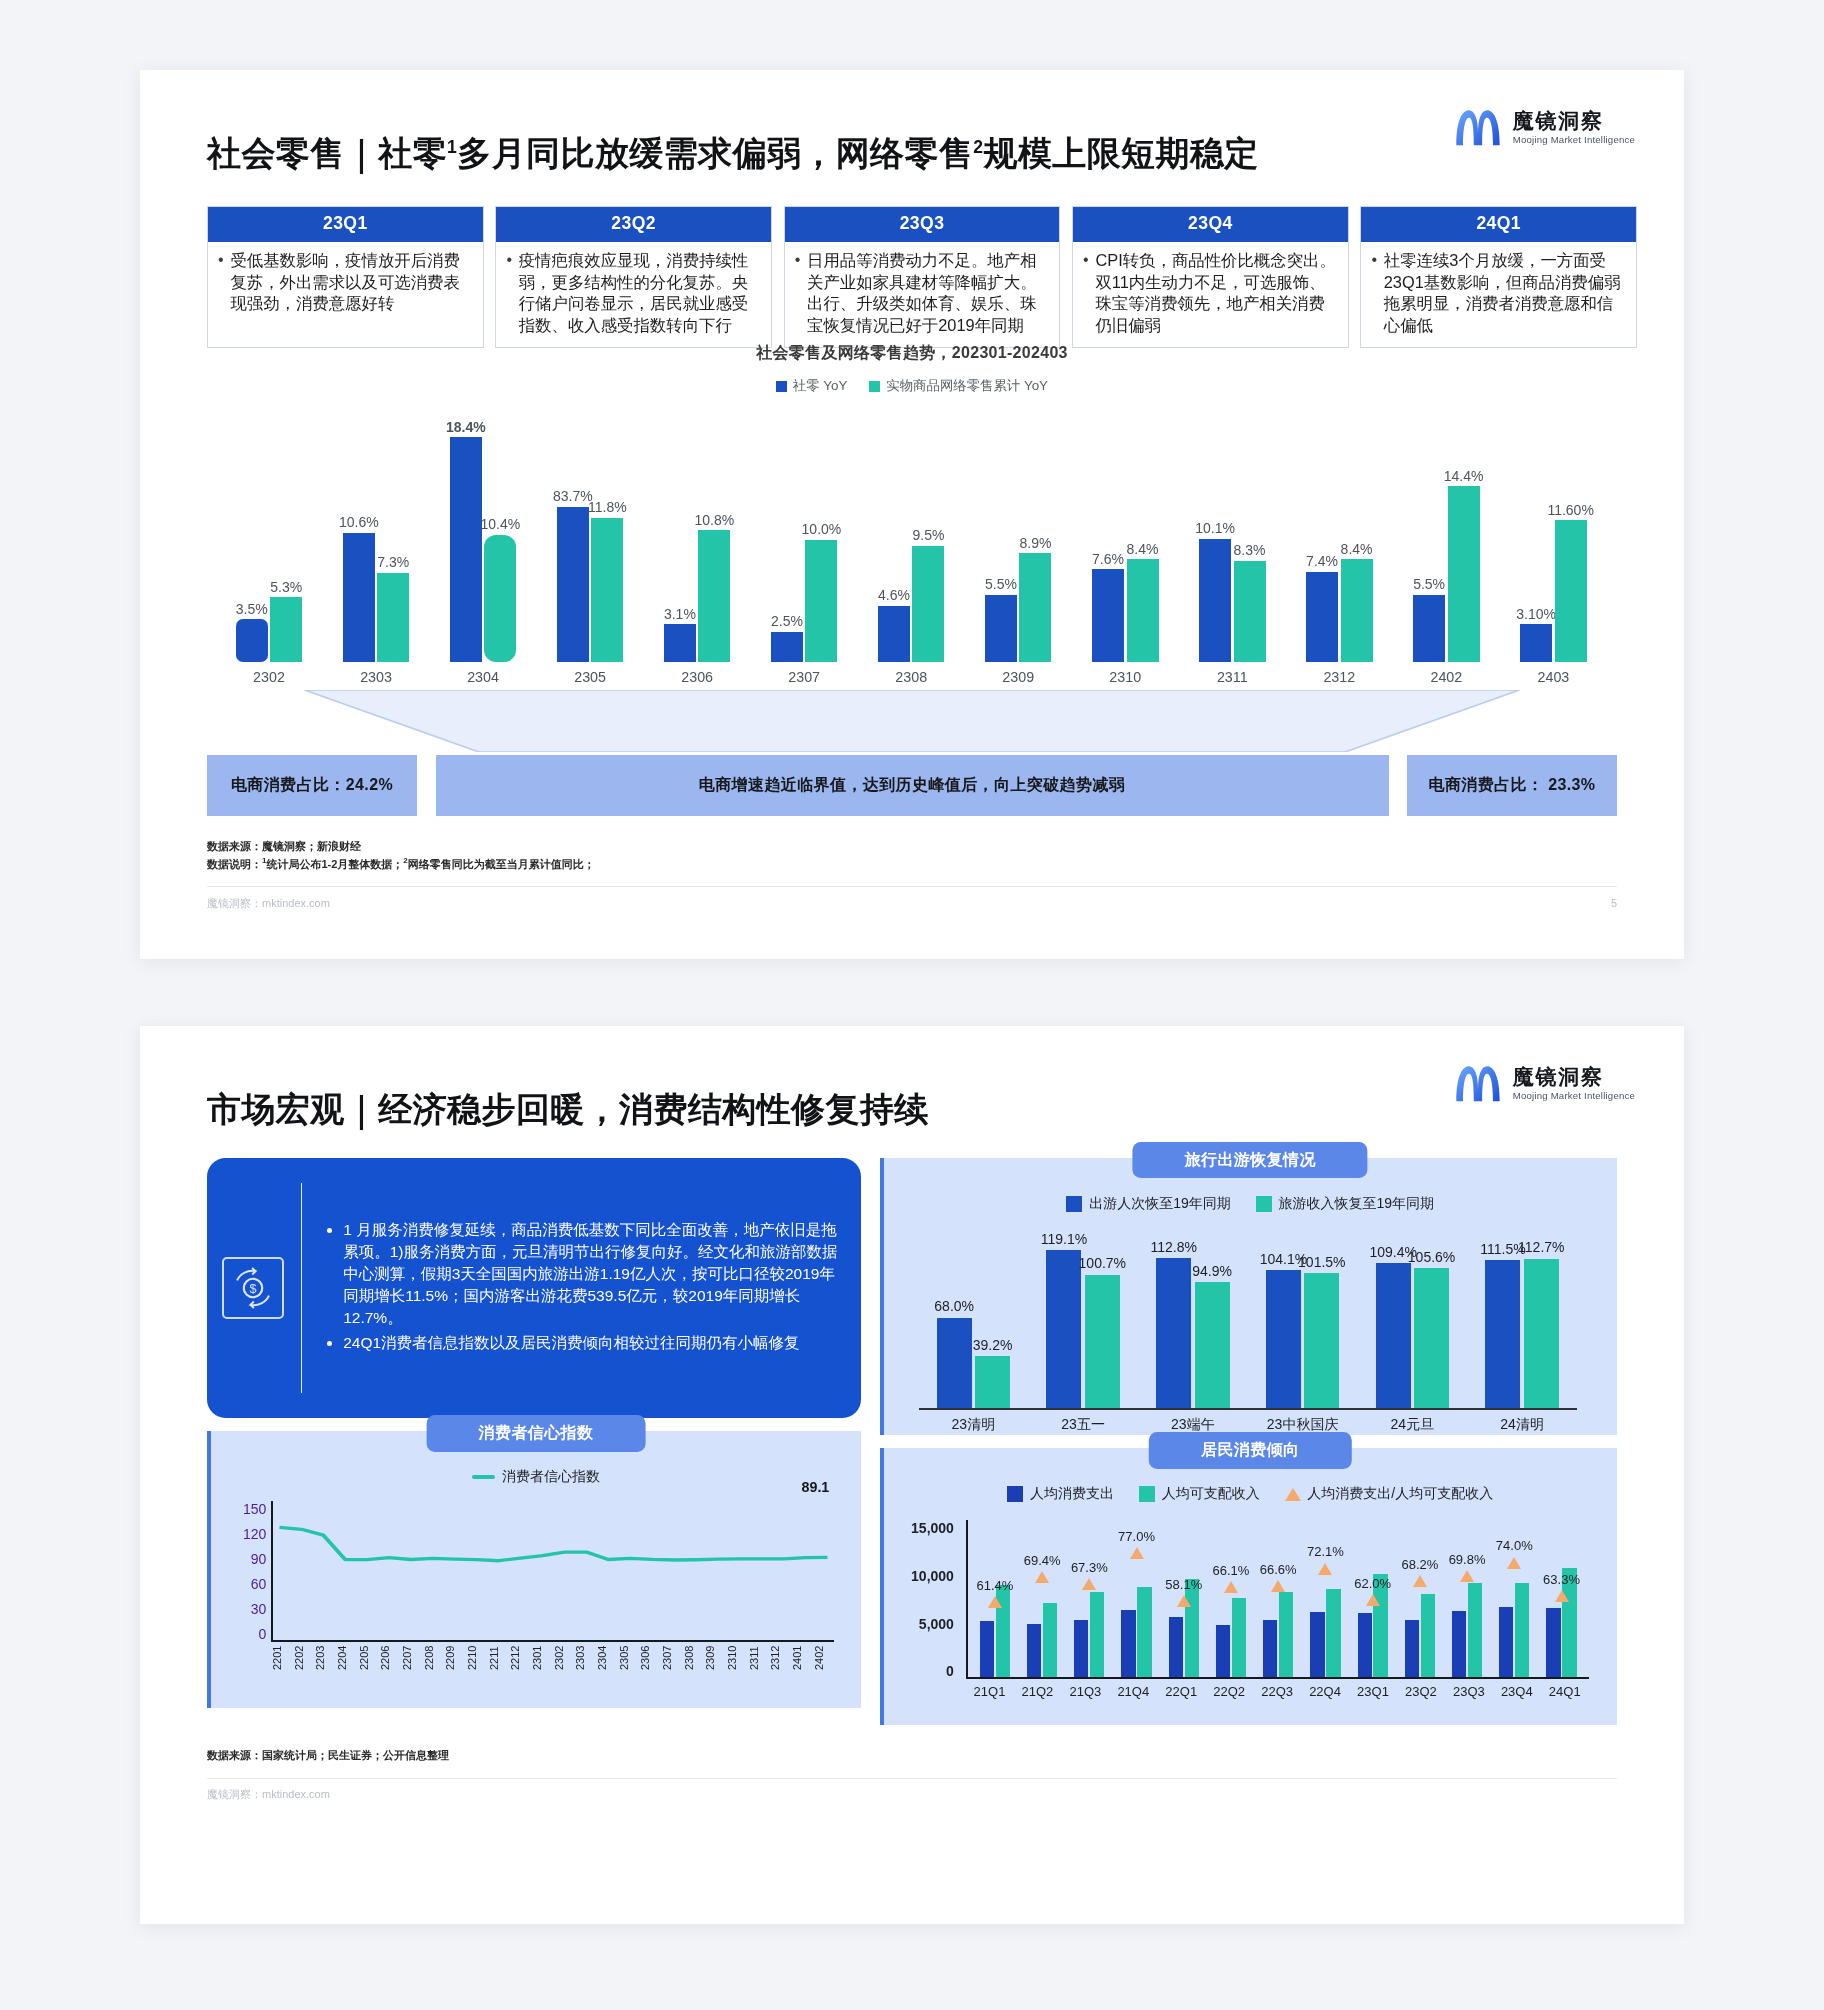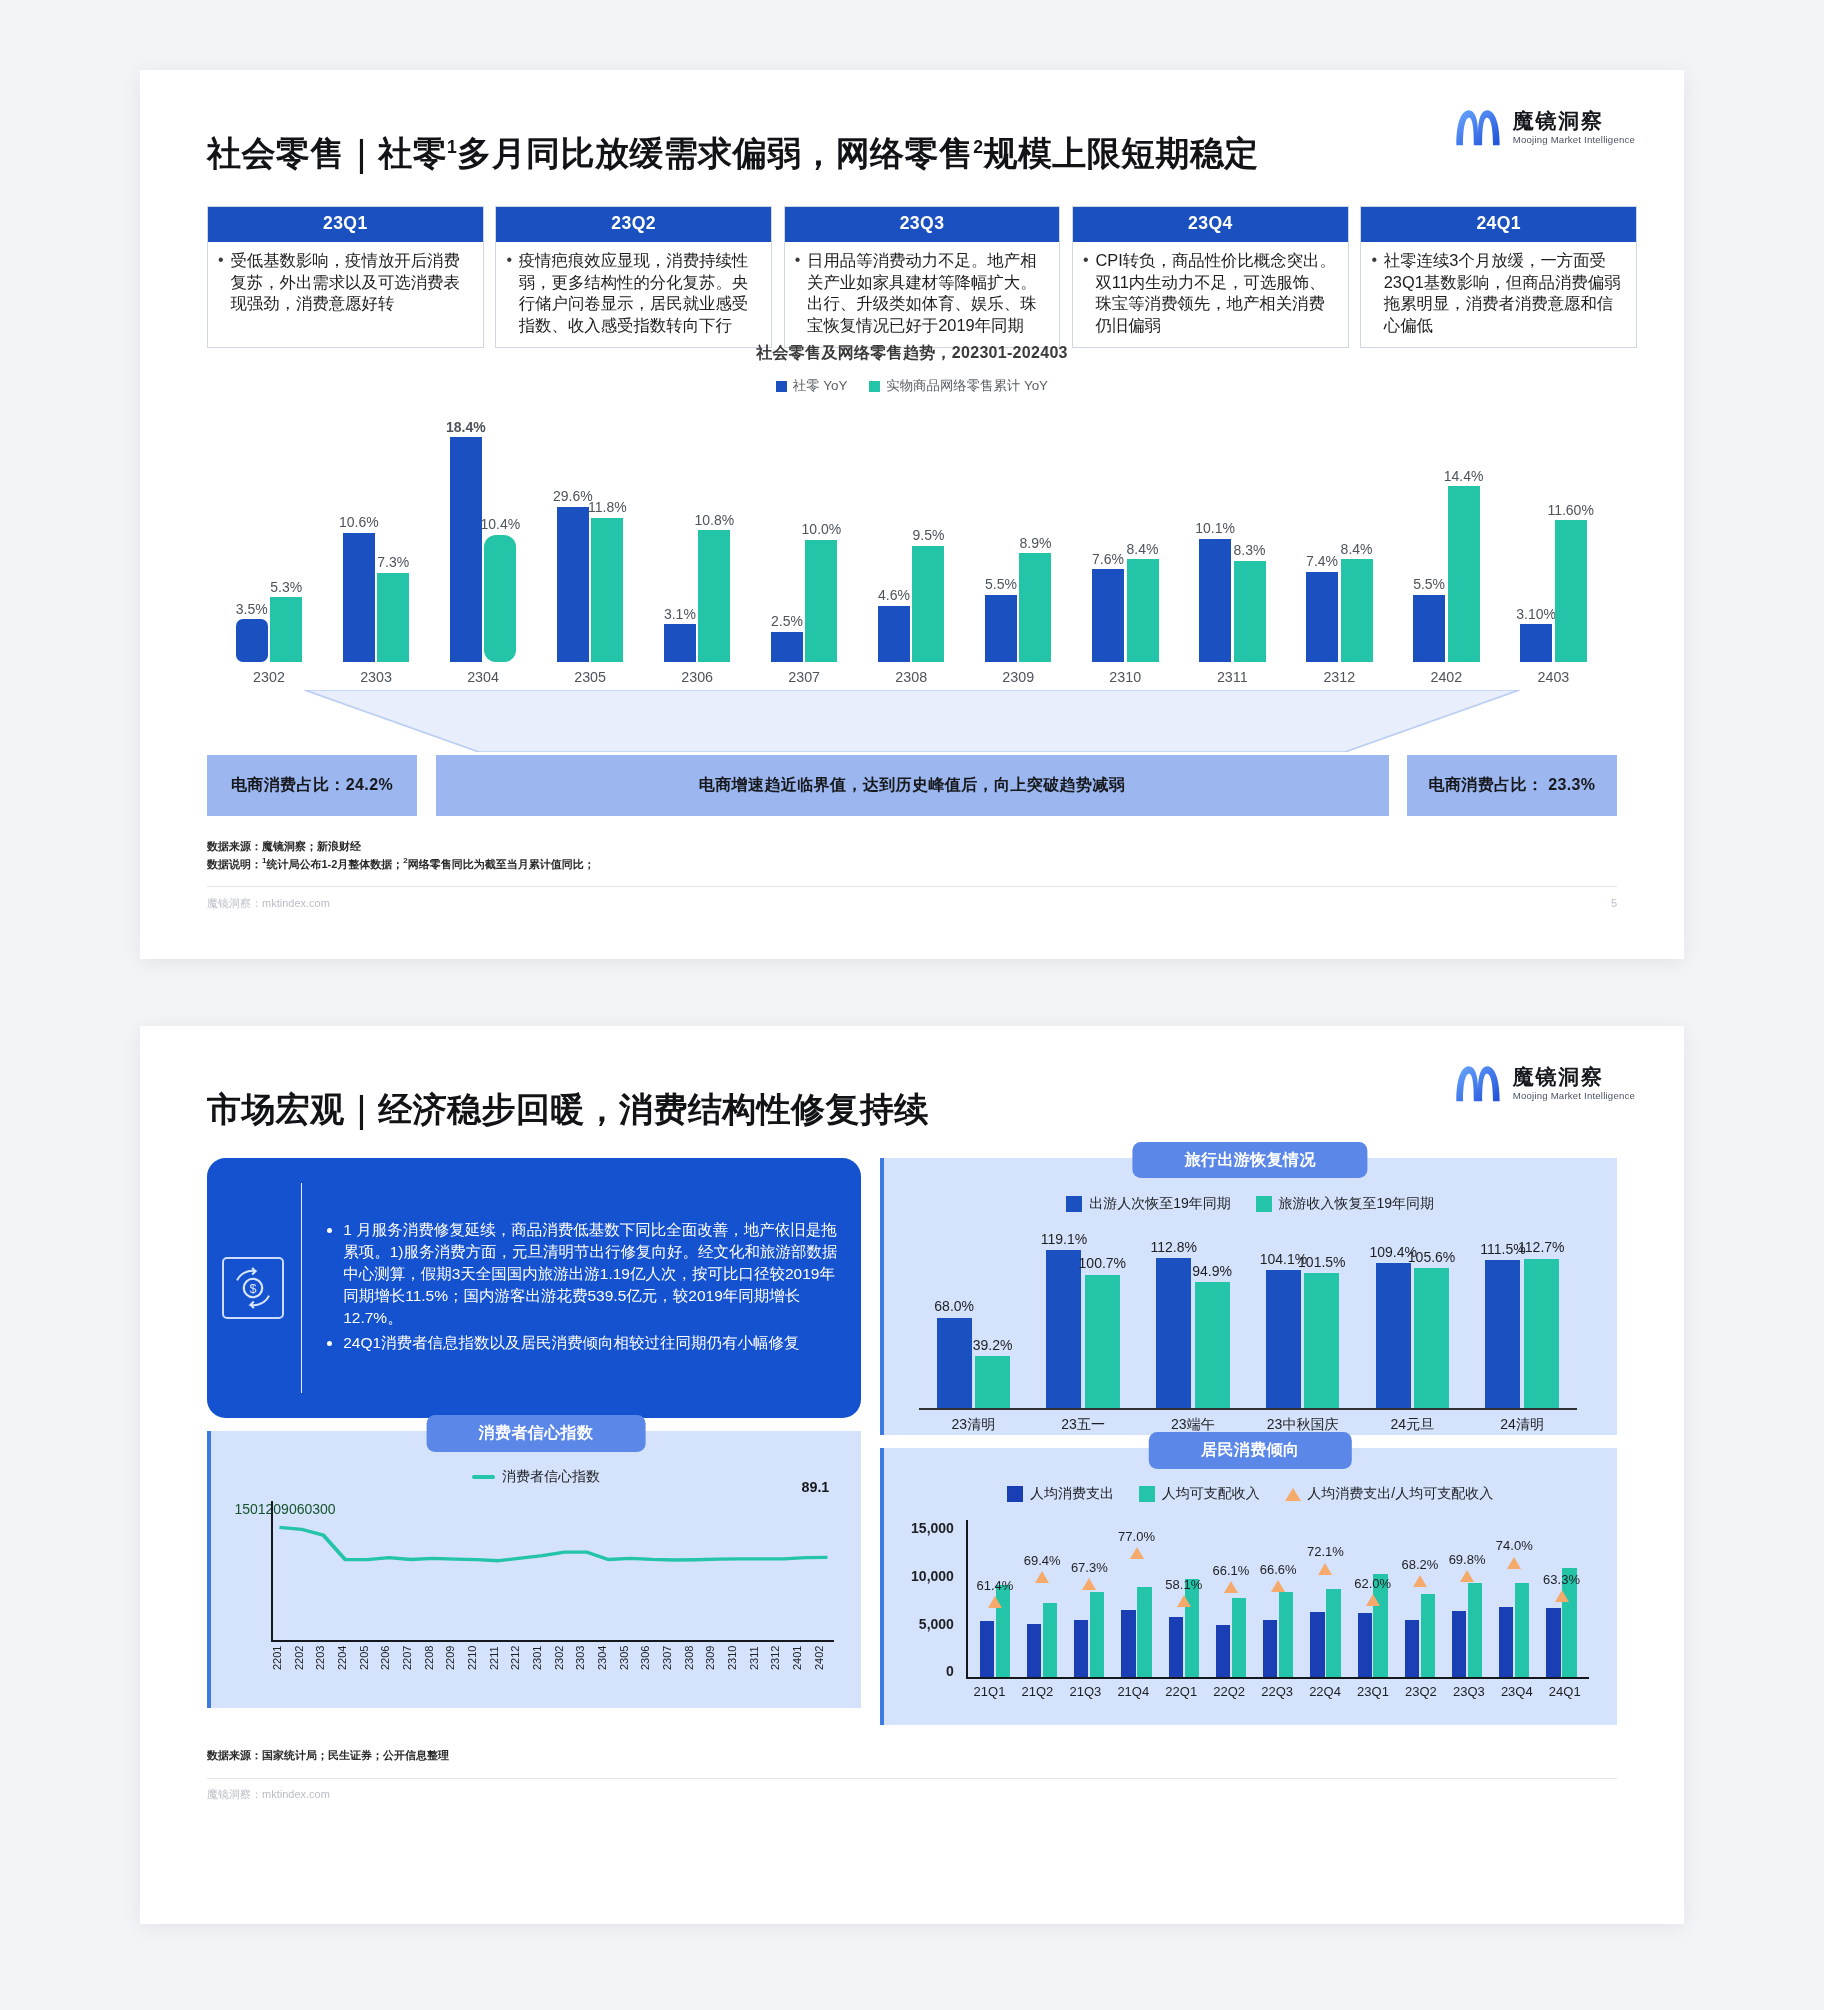--- a/index.html
+++ b/index.html
@@ -126,22 +126,22 @@
                display: flex; align-items: flex-end; justify-content: space-between; }
   .trav-group { flex: 1; display: flex; align-items: flex-end; justify-content: center; gap: 3.4px; height: 100%; }
   .trav-bar { width: 35px; position: relative; }
   .trav-bar .lab { position: absolute; left: 50%; transform: translateX(-50%); bottom: 100%;
                    margin-bottom: 3.4px; font-size: 14px; color: #1d1f23; white-space: nowrap; }
   .trav-axis { border-top: 2.5px solid #2f3135; margin: 0 25px 0 20px; display: flex; }
   .trav-axis .t { flex: 1; text-align: center; font-size: 14px; color: #1d1f23; padding-top: 5.9px; }
 
   
   .line-wrap { display: flex; margin: 15px 11.7px 0 8.4px; }
-  .ylabels { width: 37px; display: flex; flex-direction: row; justify-content: space-between;
-             height: 141px; text-align: right; font-size: 14px; color: #14532d; }
+  .ylabels { width: 37px; display: flex; flex-direction: column; justify-content: space-between;
+             height: 141px; text-align: right; font-size: 14px; color: #4c1d95; padding-right: 5px; }
   .plot { flex: 1; border-left: 2.1px solid #15181c; border-bottom: 2.1px solid #15181c; height: 141px; position: relative; }
   .plot svg { position: absolute; inset: 0; width: 100%; height: 100%; }
   .endlabel { position: absolute; right: 5px; top: -22px; font-size: 14.3px; font-weight: bold; color: #16181c; }
   .xrot { display: flex; margin: 3.4px 11.7px 0 45px; }
   .xrot .r { flex: 1; font-size: 11px; color: #1d1f23; writing-mode: vertical-rl;
              transform: rotate(180deg); height: 44px; text-align: right; }
 
   
   .inc-wrap { display: flex; margin: 17px 13.4px 0 8.4px; }
   .inc-y { width: 59px; display: flex; flex-direction: column; justify-content: space-between;
@@ -254,21 +254,21 @@
           <div class="bargroup">
             <div class="bar" style="height: 89.3204%; background: rgb(26, 80, 191); font-weight: bold;">
               <span class="lab">18.4%</span>
             </div>
             <div class="bar" style="height: 50.4854%; background: rgb(35, 196, 167); border-radius: 12px;">
               <span class="lab">10.4%</span>
             </div>
           </div>
           <div class="bargroup">
             <div class="bar" style="height: 61.6505%; background: rgb(26, 80, 191);">
-              <span class="lab">29.6%</span>
+              <span class="lab">83.7%</span>
             </div>
             <div class="bar" style="height: 57.2816%; background: rgb(35, 196, 167);">
               <span class="lab">11.8%</span>
             </div>
           </div>
           <div class="bargroup">
             <div class="bar" style="height: 15.0485%; background: rgb(26, 80, 191);">
               <span class="lab">3.1%</span>
             </div>
             <div class="bar" style="height: 52.4272%; background: rgb(35, 196, 167);">

